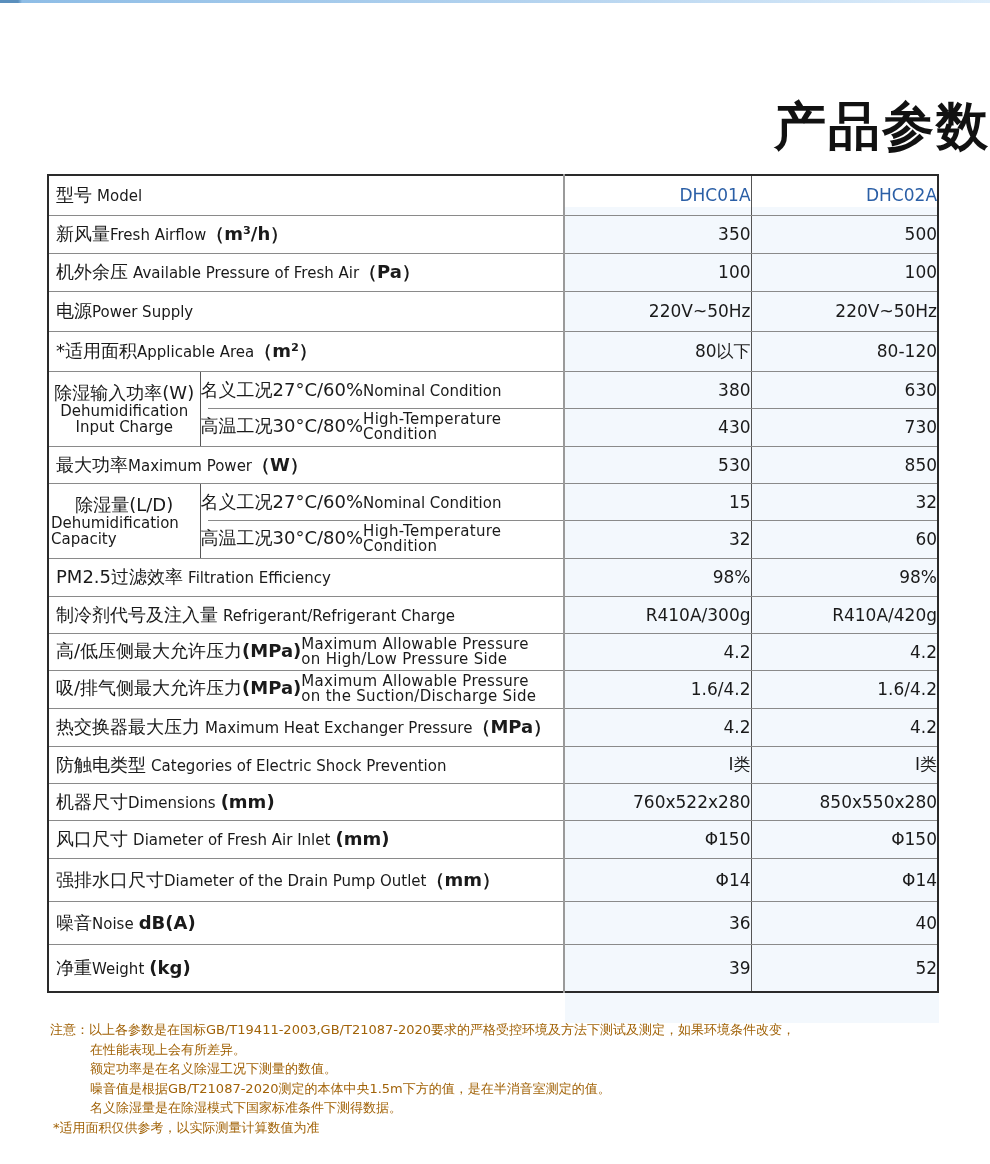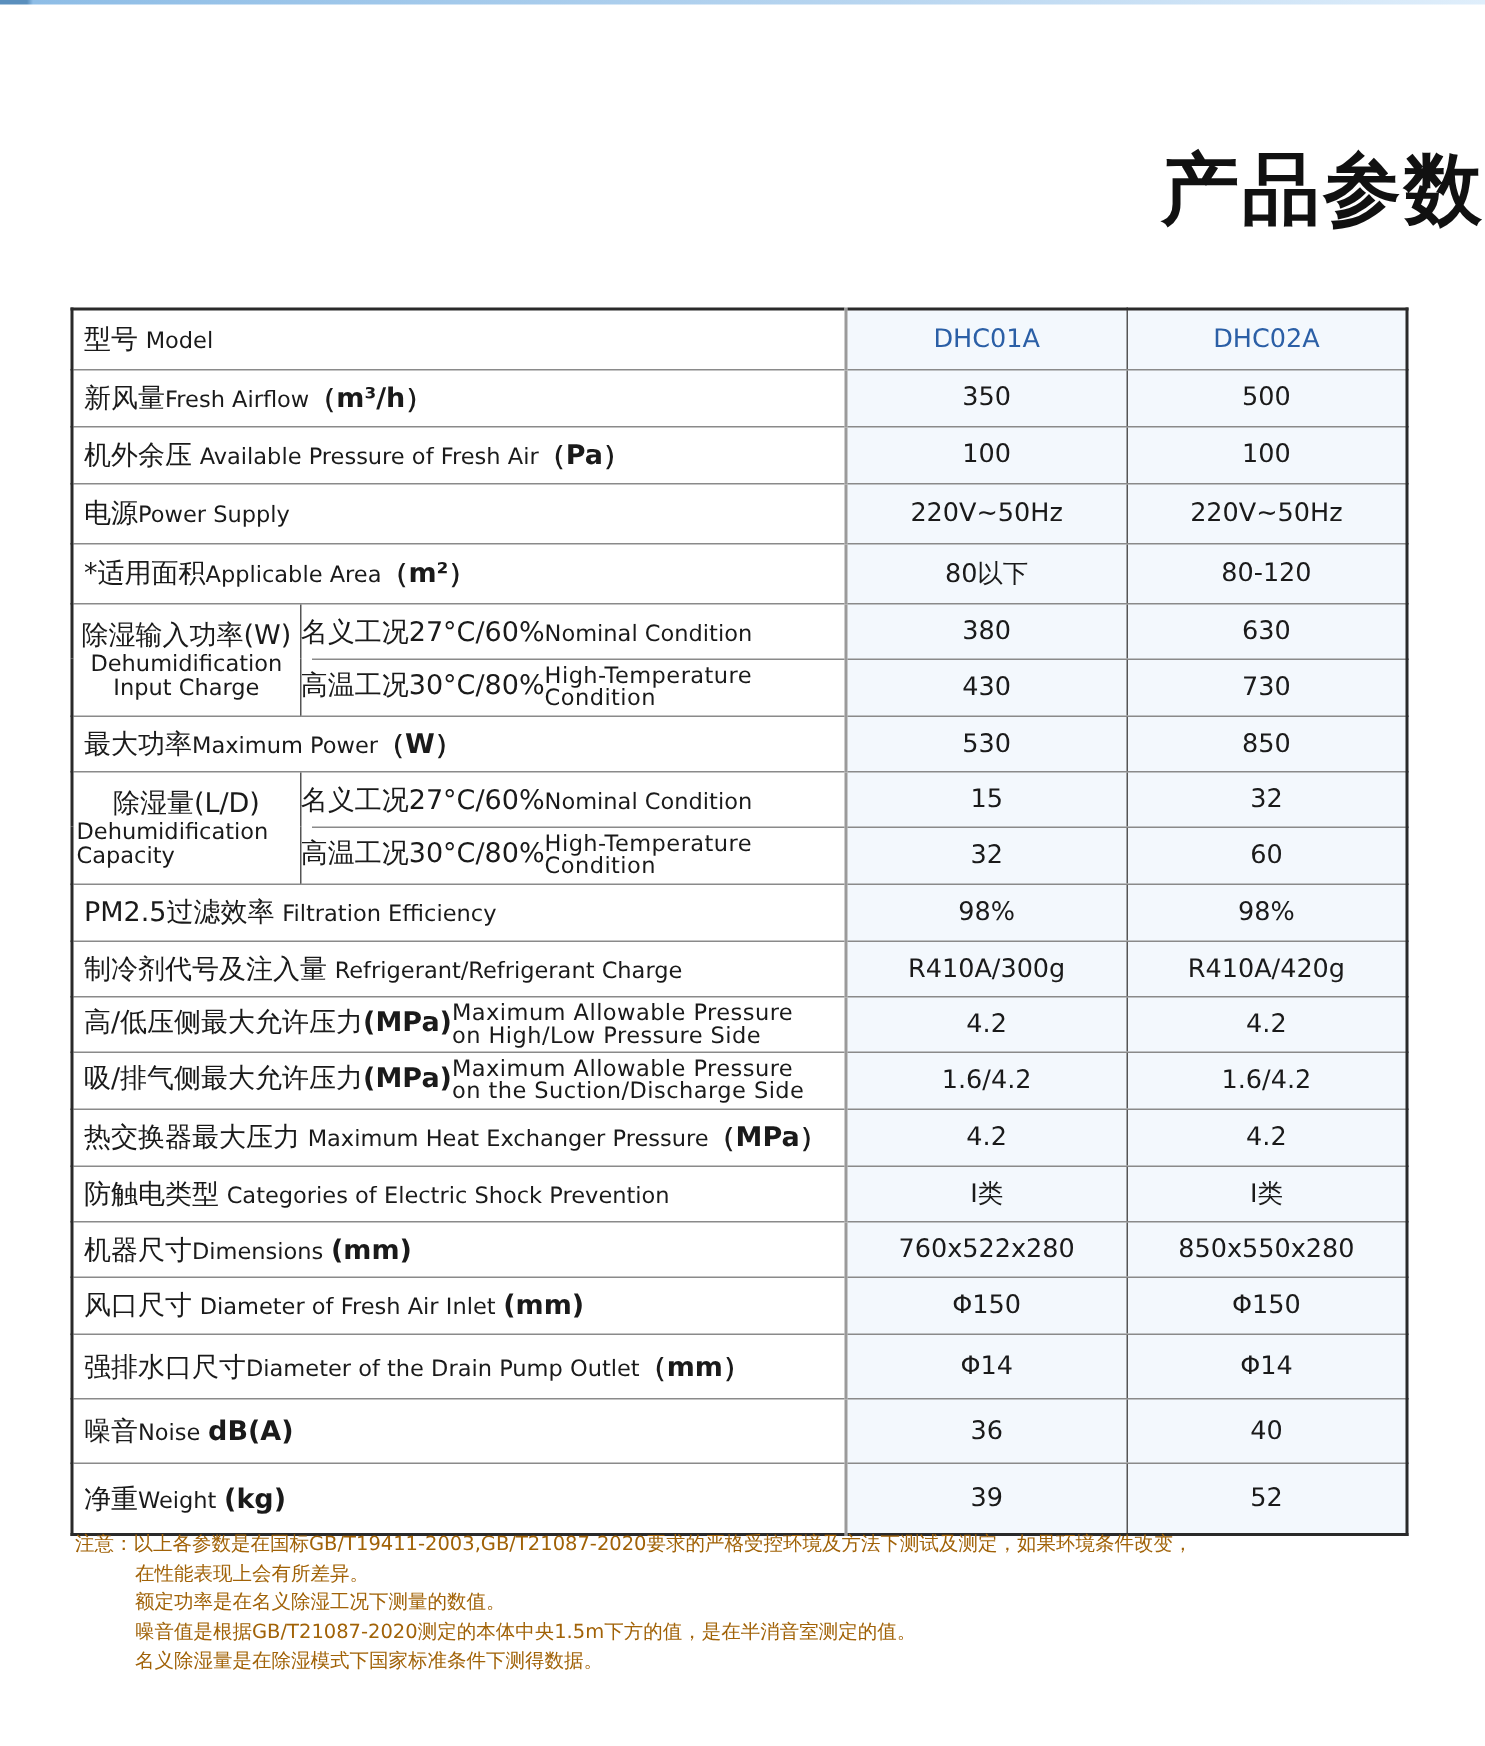--- a/index.html
+++ b/index.html
@@ -7,24 +7,24 @@
   body { position: relative; font-family: "DejaVu Sans", "Liberation Sans", sans-serif; color: #1a1a1a; }
 
   .top-bar { position: absolute; left: 0; top: 0; width: 990px; height: 3px;
     background: linear-gradient(to right, #5a8fbd 0px, #5a8fbd 18px, #8ebde6 22px, #b9d6f0 60%, #dfeefb 100%); }
 
   .page-title { position: absolute; left: 0; top: 92px; width: 990px; text-align: right;
     font-family: Liberation Sans, sans-serif; font-size: 52px; font-weight: bold; letter-spacing: 2px; color: #111; }
 
   .blue-panel { position: absolute; left: 565px; top: 207px; width: 374px; height: 816px; background: #f3f8fd; }
 
-  .spec-table { position: absolute; left: 47px; top: 205px; width: 892px; border: 2px solid #2a2a2a; border-collapse: collapse; table-layout: fixed; }
+  .spec-table { position: absolute; left: 47px; top: 174px; width: 892px; border: 2px solid #2a2a2a; border-collapse: collapse; table-layout: fixed; }
   .spec-table td { border-top: 1px solid #8a8a8a; border-bottom: 1px solid #8a8a8a; vertical-align: middle; padding: 0; }
   .spec-table td.lab { padding-left: 7px; font-size: 16px; white-space: nowrap; }
-  .spec-table td.val { text-align: center; font-size: 17px; border-left: 1px solid #555; }
+  .spec-table td.val { text-align: right; font-size: 17px; border-left: 1px solid #555; }
   .spec-table td.lab-first { border-right: 2px solid #9a9a9a; }
 
   .spec-table tr:first-child td { border-top: none; }
   .spec-table td.val.model { color: #2b5fa6; }
 
   .cn { font-size: 18px; }
   .en { font-size: 15px; }
   .unit { font-size: 18px; font-weight: bold; }
   .stack { display: inline-block; vertical-align: middle; font-size: 15px; line-height: 15px; letter-spacing: 0.3px; }
 
@@ -223,13 +223,14 @@
     </tr>
   </tbody>
 </table>
 
 <div class="notes">
   <div><span>注意：</span><span>以上各参数是在国标GB/T19411-2003,GB/T21087-2020要求的严格受控环境及方法下测试及测定，如果环境条件改变，</span></div>
   <div class="indent">在性能表现上会有所差异。</div>
   <div class="indent">额定功率是在名义除湿工况下测量的数值。</div>
   <div class="indent">噪音值是根据GB/T21087-2020测定的本体中央1.5m下方的值，是在半消音室测定的值。</div>
   <div class="indent">名义除湿量是在除湿模式下国家标准条件下测得数据。</div>
+  <div class="star">*适用面积仅供参考，以实际测量计算数值为准</div>
 </div>
 
 </body></html>

